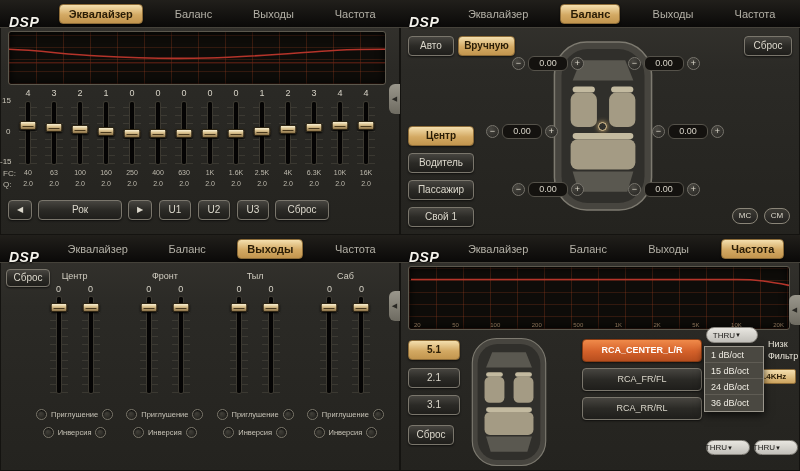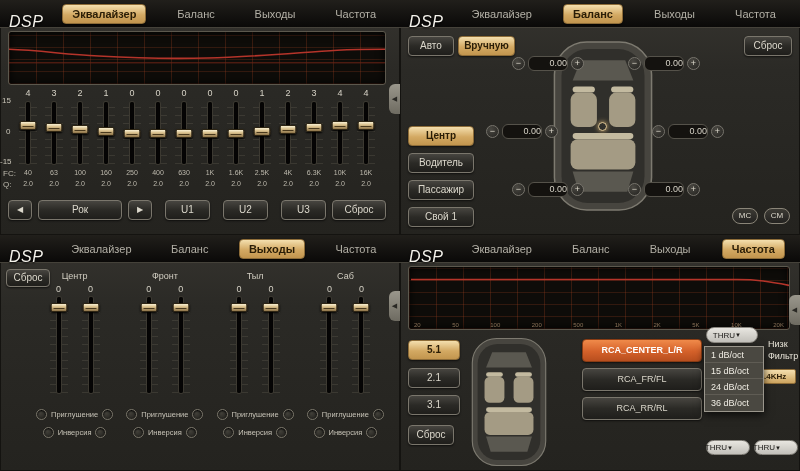--- a/index.html
+++ b/index.html
@@ -1,21 +1,21 @@
 <!DOCTYPE html>
 <html><head>
 <meta charset="utf-8">
 <style>
 *{margin:0;padding:0;box-sizing:border-box}
 html,body{width:800px;height:471px;background:#000;font-family:"Liberation Sans",sans-serif;overflow:hidden}
 .grid{display:grid;grid-template-columns:400px 400px;grid-template-rows:235px 236px;width:800px;height:471px}
 .panel{position:relative;overflow:hidden;background:linear-gradient(180deg,#36342f 0%,#2b2a26 30%,#24231f 100%);box-shadow:inset 0 0 0 1px #141310}
 
 .hdr{position:absolute;left:0;top:0;right:0;height:28px;background:linear-gradient(180deg,#211f1b,#0a0908);border-bottom:1px solid #45423a;display:flex;align-items:center;z-index:5}
-.logo{font-style:italic;font-weight:normal;color:#f5f3ec;font-size:16px;letter-spacing:.5px;margin:16px 8px 0 9px;text-shadow:0 1px 2px #000}
+.logo{font-style:italic;font-weight:bold;color:#f5f3ec;font-size:14px;letter-spacing:.5px;margin:16px 8px 0 9px;text-shadow:0 1px 2px #000}
 .tabs{flex:1;display:flex;justify-content:space-around;align-items:center;padding-right:4px}
 .tab{color:#b3b0a6;font-size:11px;padding:3px 9px;border-radius:4px;white-space:nowrap;cursor:default}
 .tab.on{background:linear-gradient(180deg,#f4dfae,#d3a963 55%,#c2954e);color:#2a1d06;font-weight:bold;border:1px solid #8d6c38;box-shadow:0 1px 2px rgba(0,0,0,.7)}
 
 .graph{position:absolute;background-color:#0e0c09;border:1px solid #5c584d;border-radius:3px;box-shadow:inset 0 0 10px #000;
 background-image:repeating-linear-gradient(90deg,rgba(155,62,30,.30) 0 1px,transparent 1px 27px),repeating-linear-gradient(0deg,rgba(155,62,30,.26) 0 1px,transparent 1px 12px)}
 .graph svg{position:absolute;inset:0;width:100%;height:100%}
 .gx{position:absolute;left:5px;right:5px;bottom:1px;display:flex;justify-content:space-between;font-size:6px;color:#8a7258;z-index:2}
 
 .btn{display:inline-block;background:linear-gradient(180deg,#474540,#2b2a26 50%,#1f1e1b);border:1px solid #7a766c;border-radius:4px;color:#dcd8cc;font-size:10px;text-align:center;line-height:18px;height:20px;box-shadow:0 1px 2px rgba(0,0,0,.6);cursor:default}
@@ -33,29 +33,29 @@
 .eqbands{position:absolute;left:15px;top:88px;display:flex}
 .band{width:26px;display:flex;flex-direction:column;align-items:center}
 .bval{font-size:9px;color:#d6d2c6;height:12px}
 .band .vslider{width:20px;height:66px}
 .frow{position:absolute;left:15px;display:flex}
 .frow .c{width:26px;text-align:center;font-size:7px;color:#bdb9ad}
 .rlab{position:absolute;left:3px;font-size:8px;color:#bdb9ad}
 .ebar{position:absolute;left:8px;right:8px;top:200px;display:flex;gap:6px;align-items:center}
 .ebar .arr{width:24px;font-size:8px}
 .ebar .preset{width:84px}
-.ebar .ub{width:45px;margin-left:7px}
+.ebar .ub{width:32px;margin-left:1px}
 .ebar .ub:first-of-type{margin-left:auto}
 .ebar .rst{width:54px}
 
 .drawer{position:absolute;right:0;width:11px;height:30px;background:linear-gradient(180deg,#9a978c,#6e6b61);border-radius:6px 0 0 6px;display:flex;align-items:center;justify-content:center;color:#2a2925;font-size:7px;z-index:6}
 
 .vbox{position:absolute;display:flex;align-items:center;gap:3px;z-index:4}
 .mini{width:13px;height:13px;border-radius:50%;border:1px solid #77746c;background:radial-gradient(circle at 35% 30%,#4a4842,#23221f);color:#ddd9cc;font-size:9px;line-height:11px;text-align:center}
-.dval{min-width:40px;height:15px;background:#14120f;border:1px solid #55524a;border-radius:6px;color:#d8d4c8;font-size:9px;line-height:13px;text-align:right}
+.dval{min-width:40px;height:15px;background:#14120f;border:1px solid #55524a;border-radius:6px;color:#d8d4c8;font-size:9px;line-height:13px;text-align:center}
 .mcbtn{position:absolute;width:26px;height:16px;border:1px solid #8a8578;border-radius:8px;color:#ddd9cc;font-size:8px;line-height:14px;text-align:center;background:linear-gradient(180deg,#3c3a34,#232220)}
 .posmark{position:absolute;width:9px;height:9px;border:1px solid #ecd09a;border-radius:50%;box-shadow:0 0 5px #d8b476;z-index:4}
 
 .ogroups{position:absolute;left:36px;right:16px;top:36px;display:flex;justify-content:space-between}
 .ogroup{display:flex;flex-direction:column;align-items:center}
 .gname{font-size:9px;color:#d2cec2;margin-bottom:3px}
 .gsl{display:flex;gap:12px}
 .och{display:flex;flex-direction:column;align-items:center}
 .oval{font-size:9px;color:#d6d2c6;height:11px}
 .och .vslider{width:20px;height:100px}

